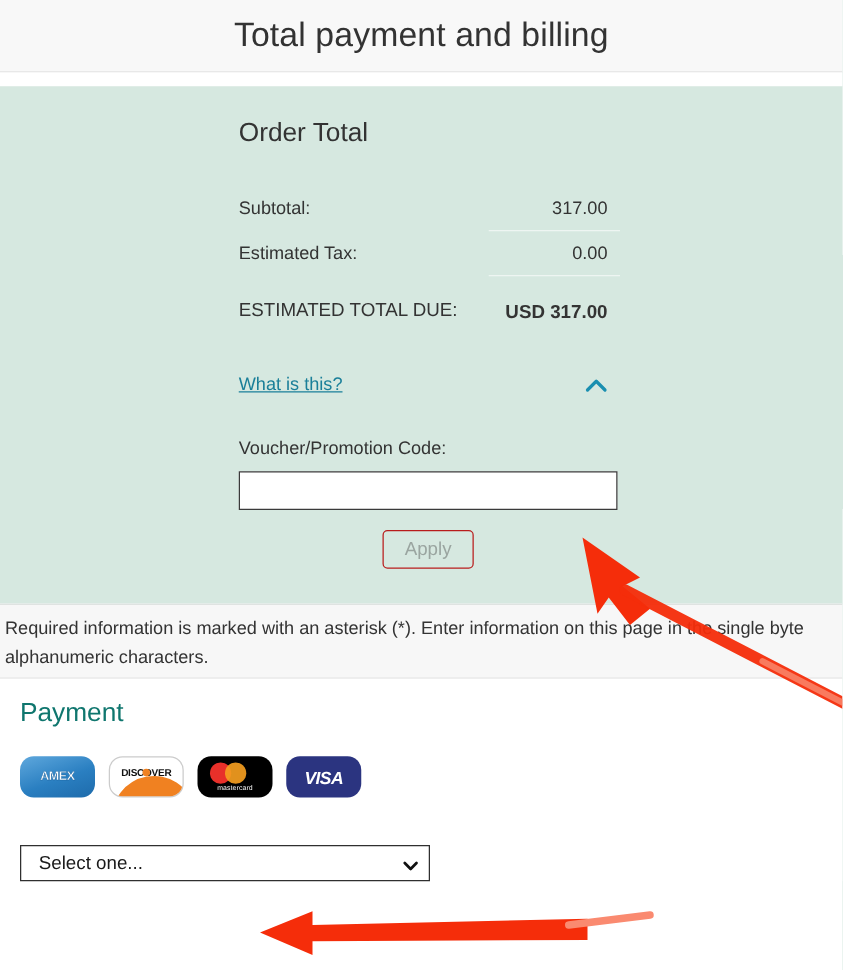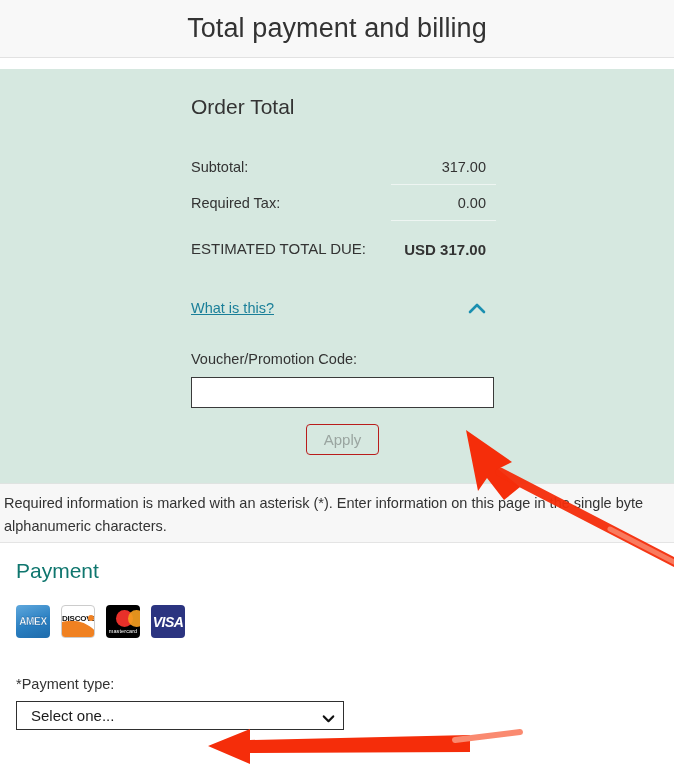--- a/index.html
+++ b/index.html
@@ -186,23 +186,23 @@
     font-weight: 400;
     color: #0f766e;
   }
   .card-logos {
     display: flex;
     gap: 11px;
     align-items: center;
     margin-bottom: 38px;
   }
   .card-logo {
-    width: 34px;
+    width: 60px;
     height: 33px;
-    border-radius: 4px;
+    border-radius: 11px;
     position: relative;
     overflow: hidden;
     flex: none;
   }
   
   .logo-amex {
     background: linear-gradient(160deg, #5fa8dd 0%, #2a7fc1 55%, #1e6bab 100%);
     display: flex;
     align-items: center;
     justify-content: center;
@@ -347,21 +347,21 @@
   <div class="summary-inner">
     <h2 class="summary-title">Order Total</h2>
 
     <table class="totals-table">
       <tbody>
         <tr class="totals-row">
           <td class="label">Subtotal:</td>
           <td class="value">317.00</td>
         </tr>
         <tr class="totals-row">
-          <td class="label">Required Tax:</td>
+          <td class="label">Estimated Tax:</td>
           <td class="value">0.00</td>
         </tr>
         <tr class="totals-row total">
           <td class="label">ESTIMATED TOTAL DUE:</td>
           <td class="value">USD 317.00</td>
         </tr>
       </tbody>
     </table>
 
     <div class="voucher-head">
@@ -401,21 +401,20 @@
     <div class="card-logo logo-mastercard">
       <div class="mc-circle mc-red"></div>
       <div class="mc-circle mc-yellow"></div>
       <div class="mc-text">mastercard</div>
     </div>
     <div class="card-logo logo-visa">
       <span class="visa-text">VISA</span>
     </div>
   </div>
 
-  <div class="field-label">*Payment type:</div>
   <div class="select-wrap">
     <select class="payment-select">
       <option>Select one...</option>
     </select>
     <span class="select-chevron">
       <svg width="13" height="10" viewBox="0 0 13 10">
         <polyline points="1.8,2.4 6.5,7.2 11.2,2.4" fill="none" stroke="#111111" stroke-width="2.2" stroke-linecap="round" stroke-linejoin="round"></polyline>
       </svg>
     </span>
   </div>

